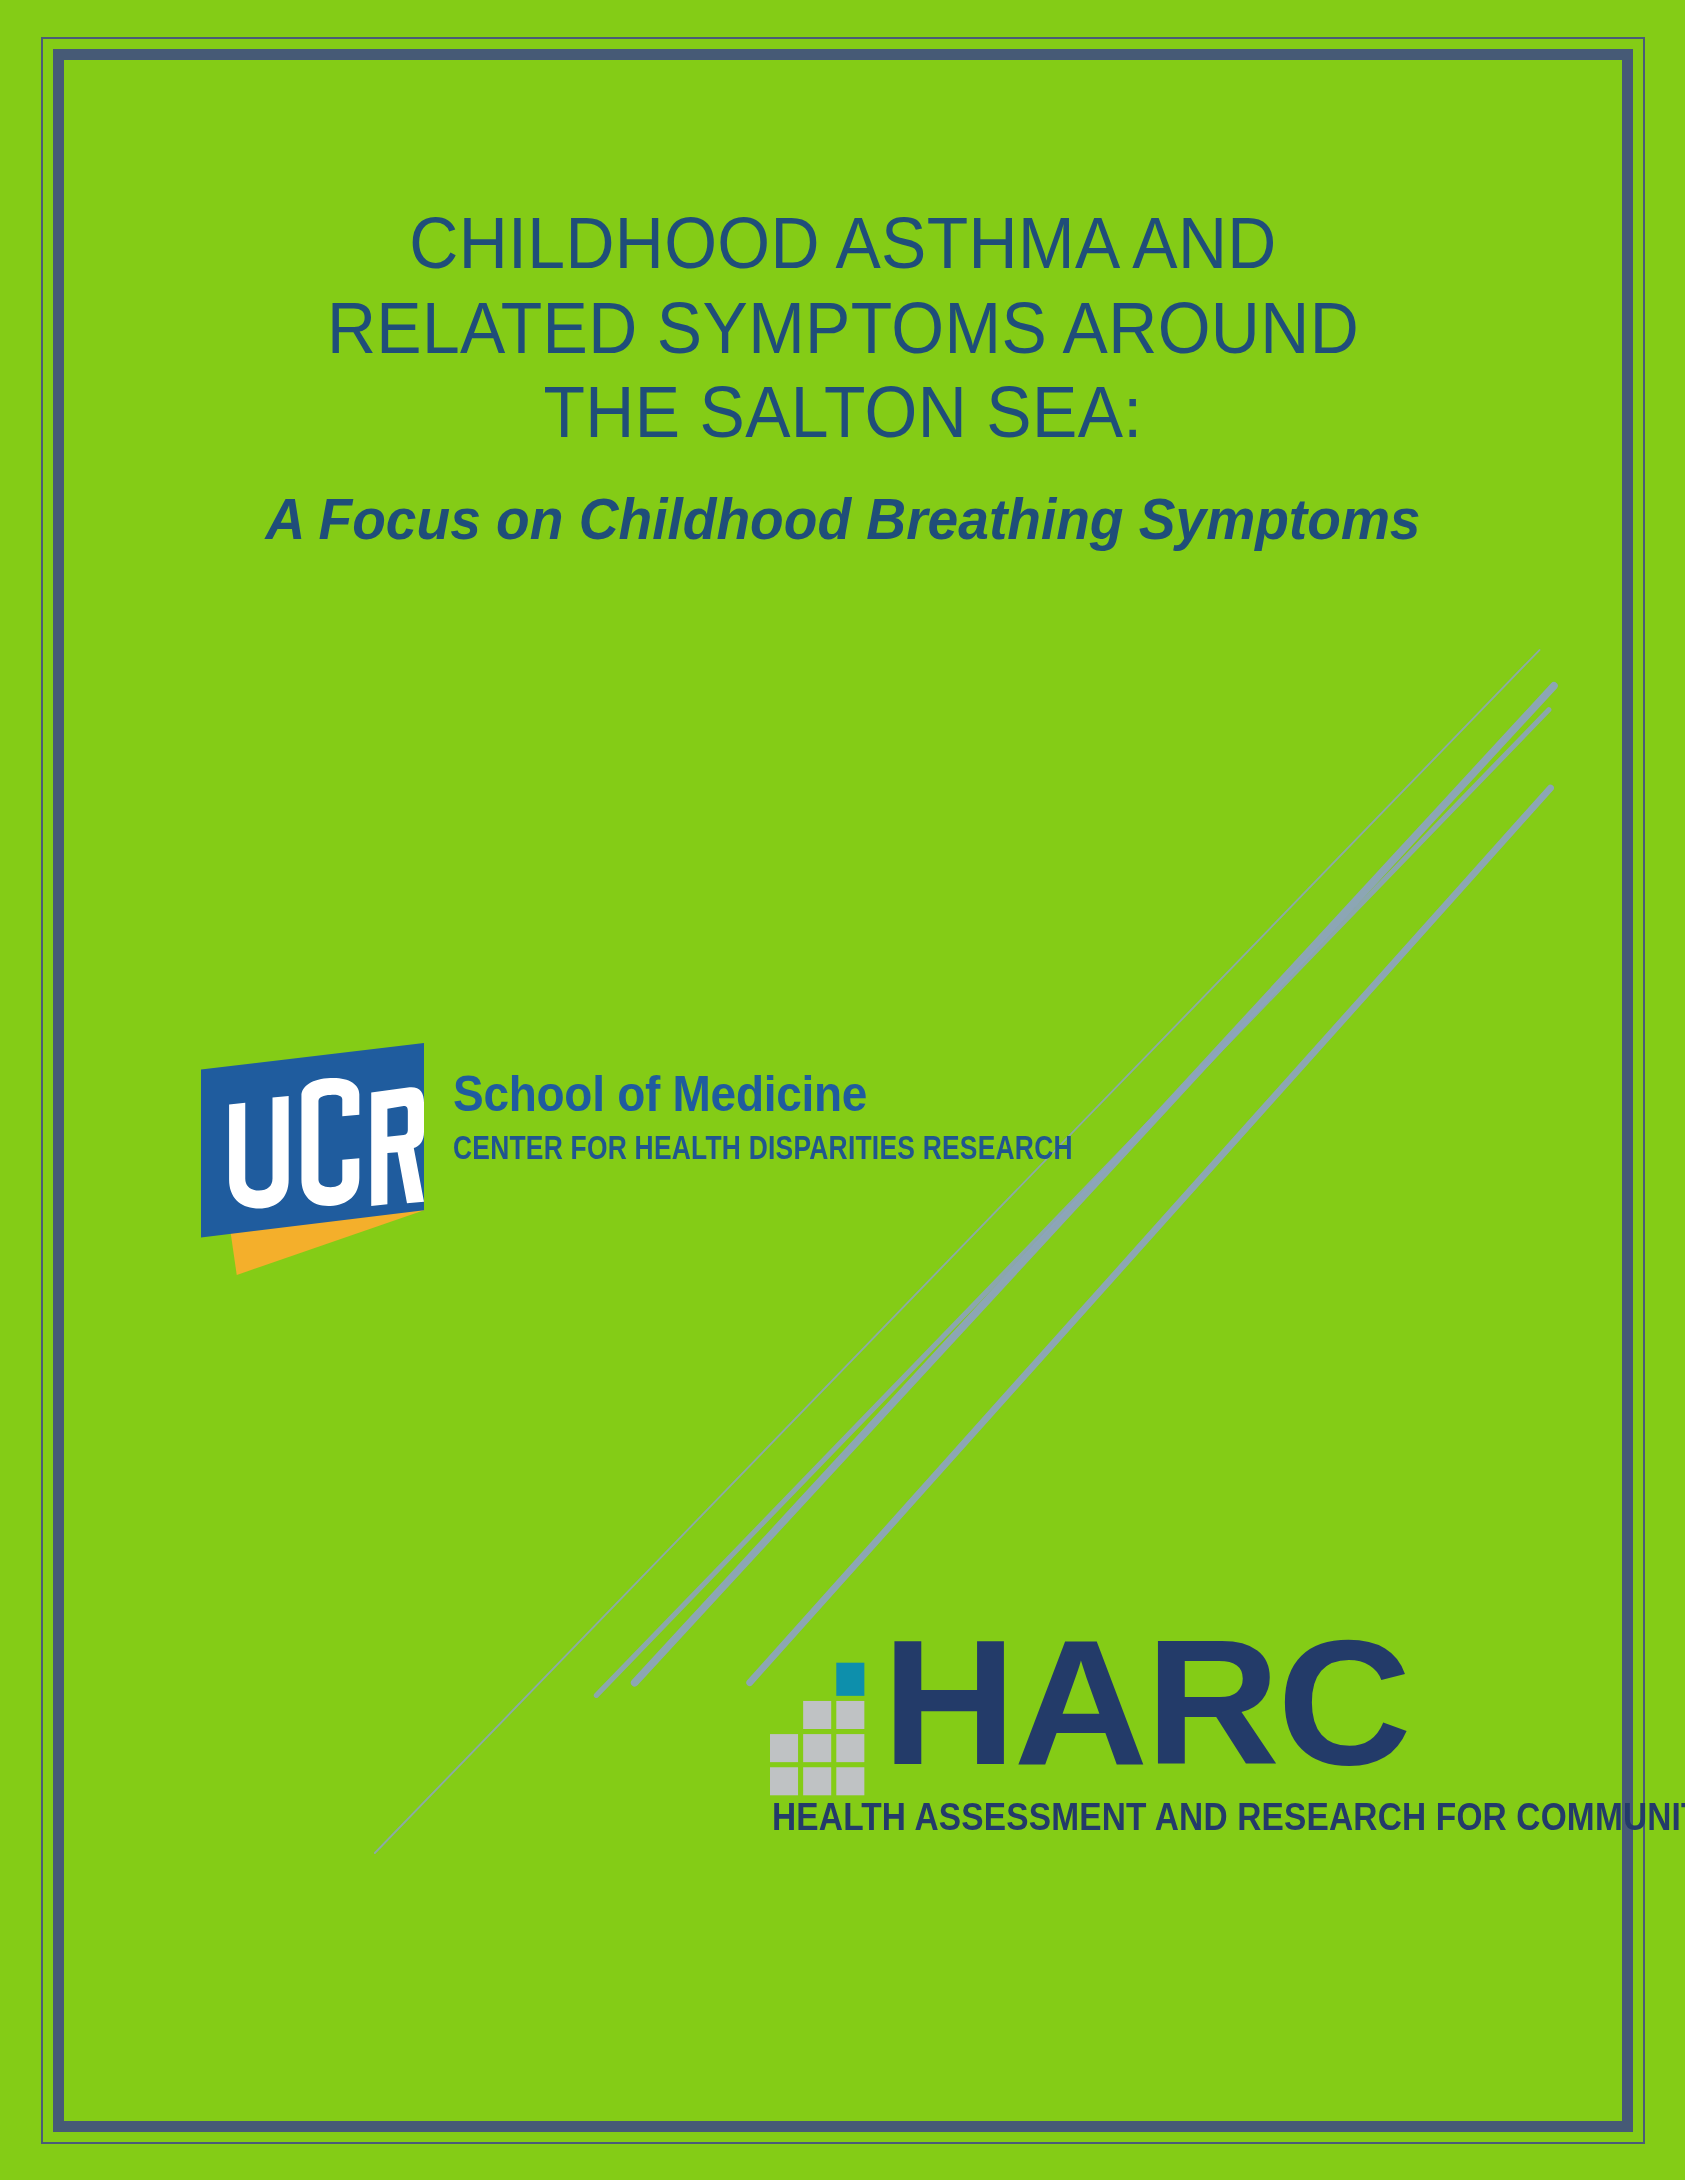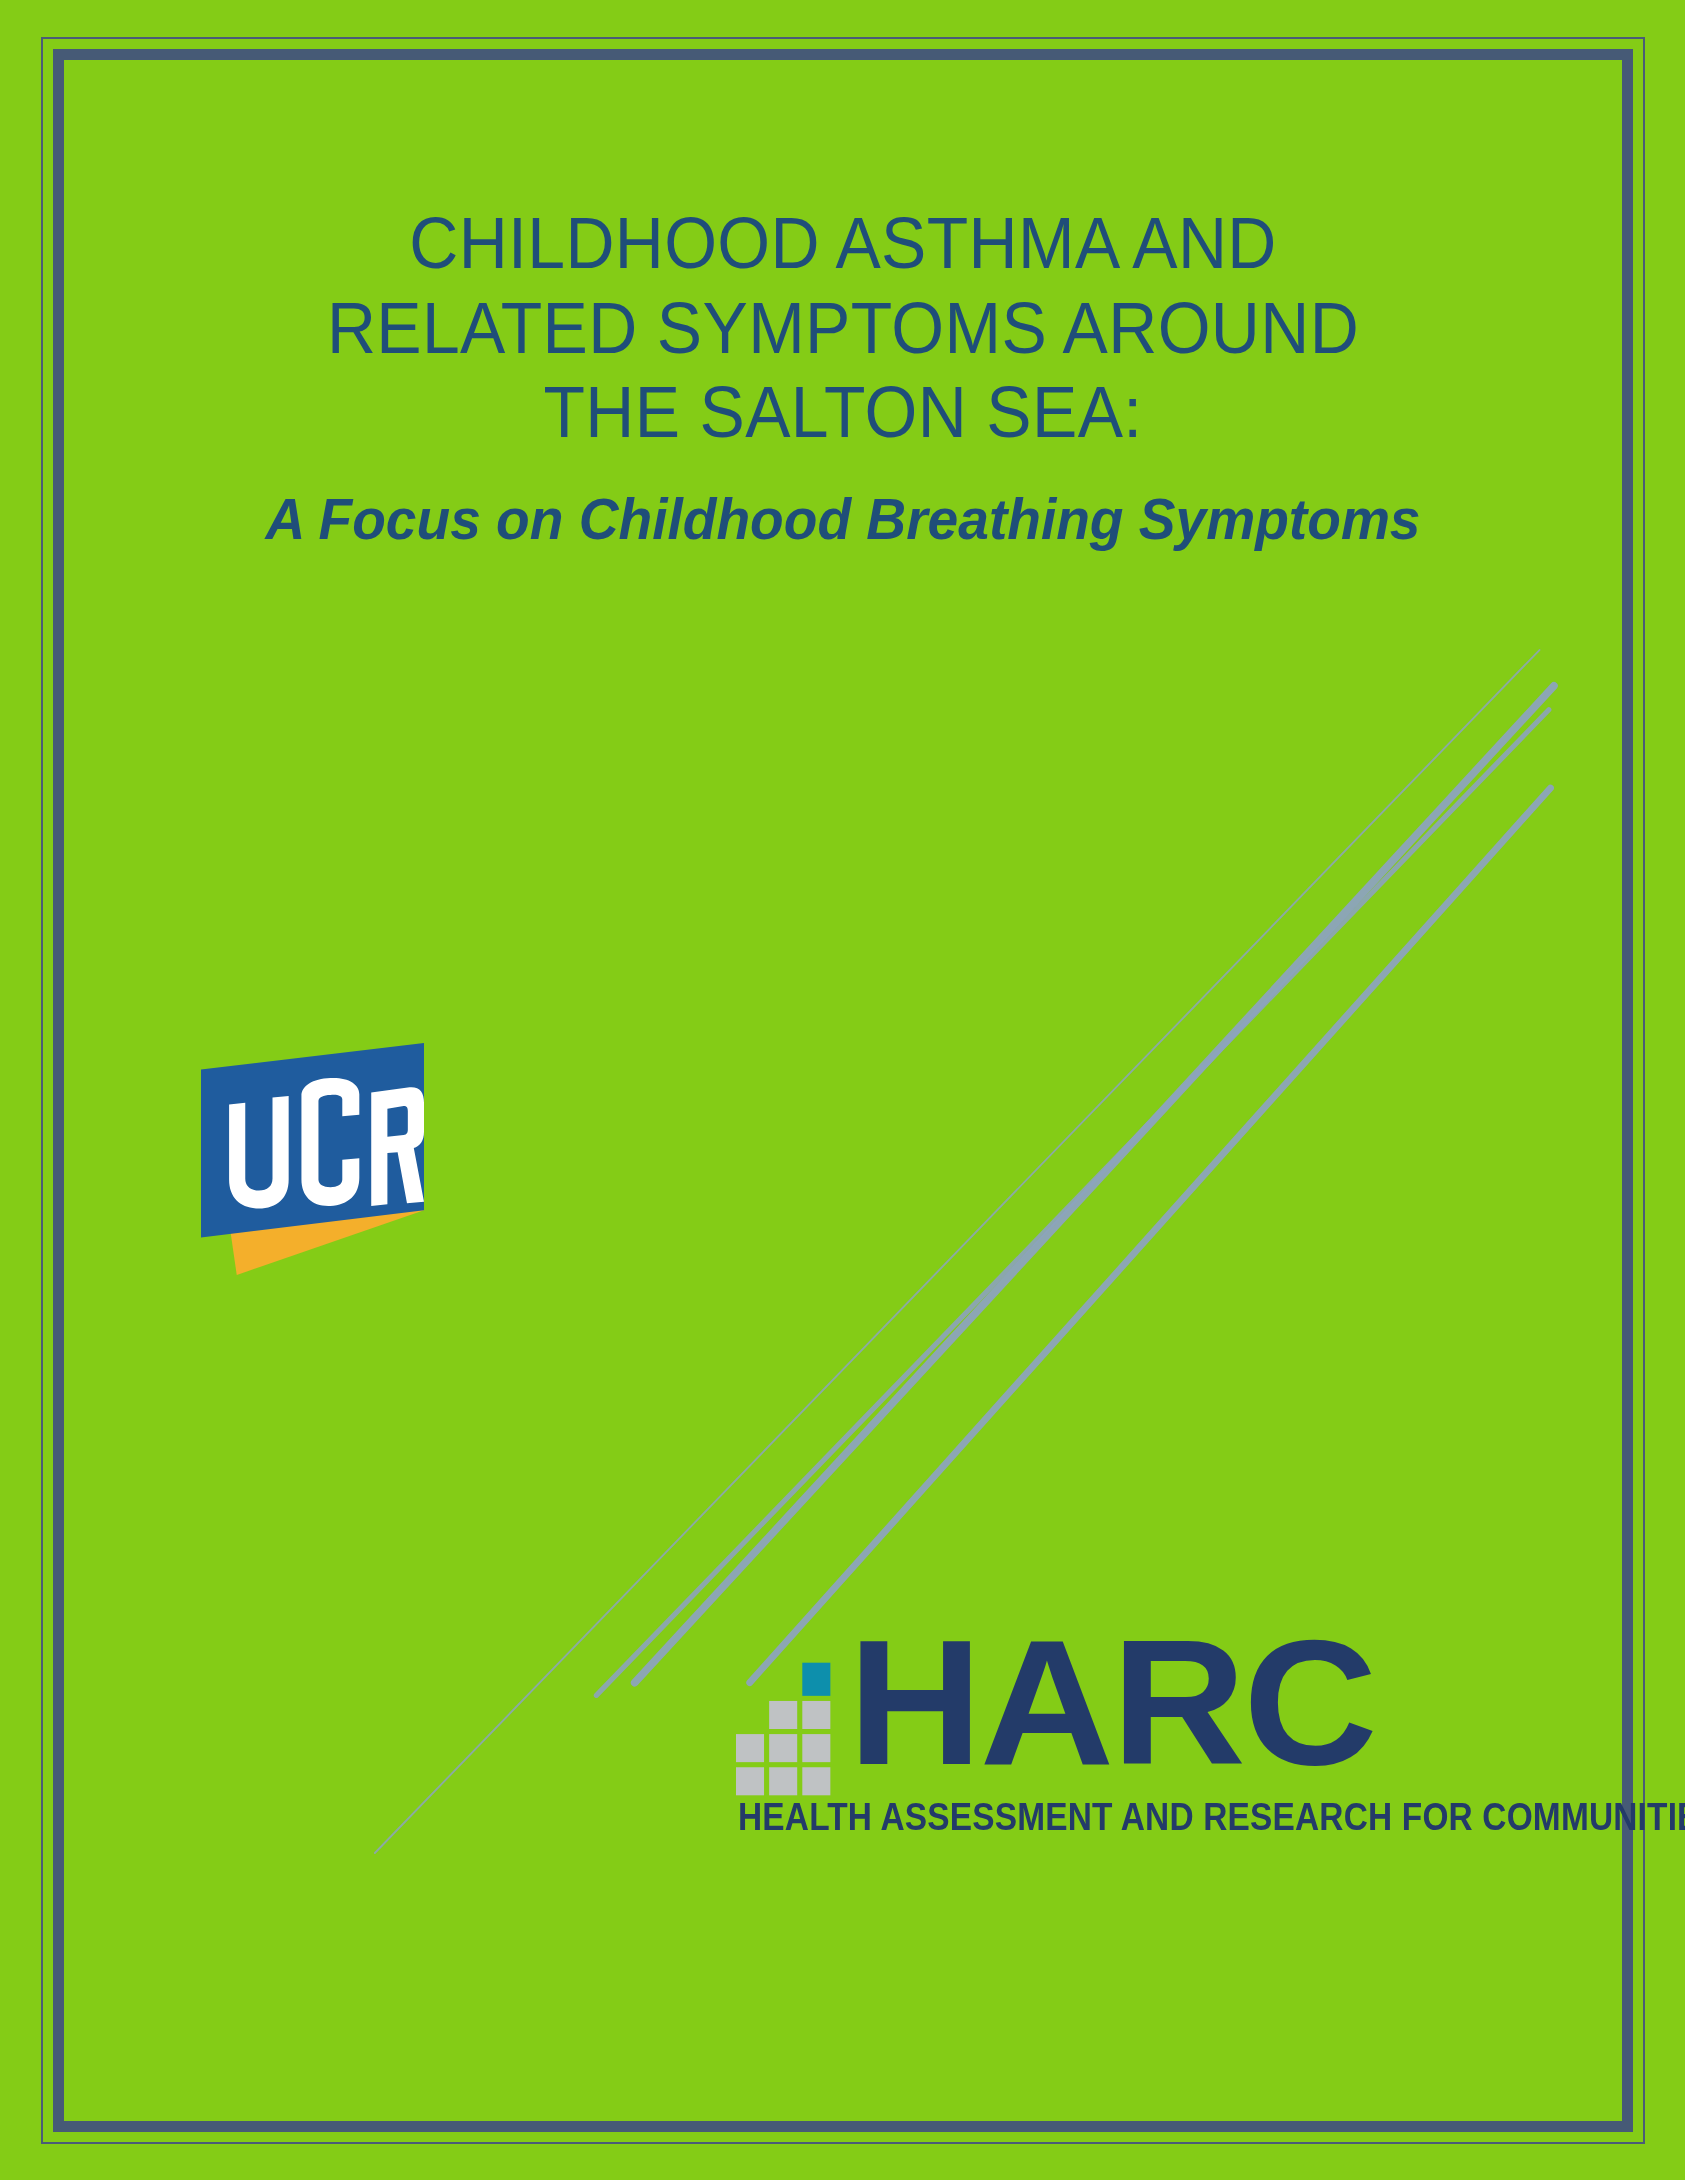--- a/index.html
+++ b/index.html
@@ -119,21 +119,21 @@
     letter-spacing: 0.3px;
     line-height: 1.0;
     transform: scaleX(0.80);
     transform-origin: left center;
     white-space: nowrap;
   }
 
   
   .harc-logo {
     position: absolute;
-    left: 736px;
+    left: 770px;
     top: 1615px;
     width: 733px;
     height: 213px;
     z-index: 6;
   }
   .harc-steps {
     position: absolute;
     left: 0;
     top: 12px;
     width: 102px;
@@ -204,20 +204,24 @@
 
       <g fill="#FFFFFF">
 
         <path d="M33,72 L33,160 C33,182 47,194 68,194 C89,194 103,182 103,160 L103,62 L84,64 L84,159 C84,168 78,173 68,173 C58,173 52,168 52,159 L52,70 Z"></path>
 
         <path d="M118,62 C118,50 131,42 152,41 C173,40 186,48 186,60 L186,84 L166,86 L166,66 C166,62 160,60 152,61 C144,61 138,64 138,68 L138,160 C138,166 144,169 152,169 C160,169 166,166 166,160 L166,137 L186,135 L186,158 C186,178 173,190 152,191 C131,192 118,180 118,160 Z"></path>
 
         <path d="M200,58 L245,52 C257,51 262,58 262,70 L262,104 C262,115 257,121 250,123 L262,186 L242,188 L231,128 L219,129 L219,189 L200,191 Z M219,77 L219,110 L238,108 C242,107 243,105 243,101 L243,80 C243,76 242,74 238,74 Z"></path>
       </g>
     </svg>
+    <div class="ucr-text">
+      <div class="ucr-som">School of Medicine</div>
+      <div class="ucr-chdr">CENTER FOR HEALTH DISPARITIES RESEARCH</div>
+    </div>
   </div>
 
   <div class="harc-logo">
     <svg class="harc-steps" viewBox="0 0 120 200" preserveAspectRatio="none">
 
       <rect x="0" y="126" width="33" height="33" fill="#BFC2C4"></rect>
       <rect x="0" y="165" width="33" height="33" fill="#BFC2C4"></rect>
 
       <rect x="39" y="87" width="33" height="33" fill="#BFC2C4"></rect>
       <rect x="39" y="126" width="33" height="33" fill="#BFC2C4"></rect>

